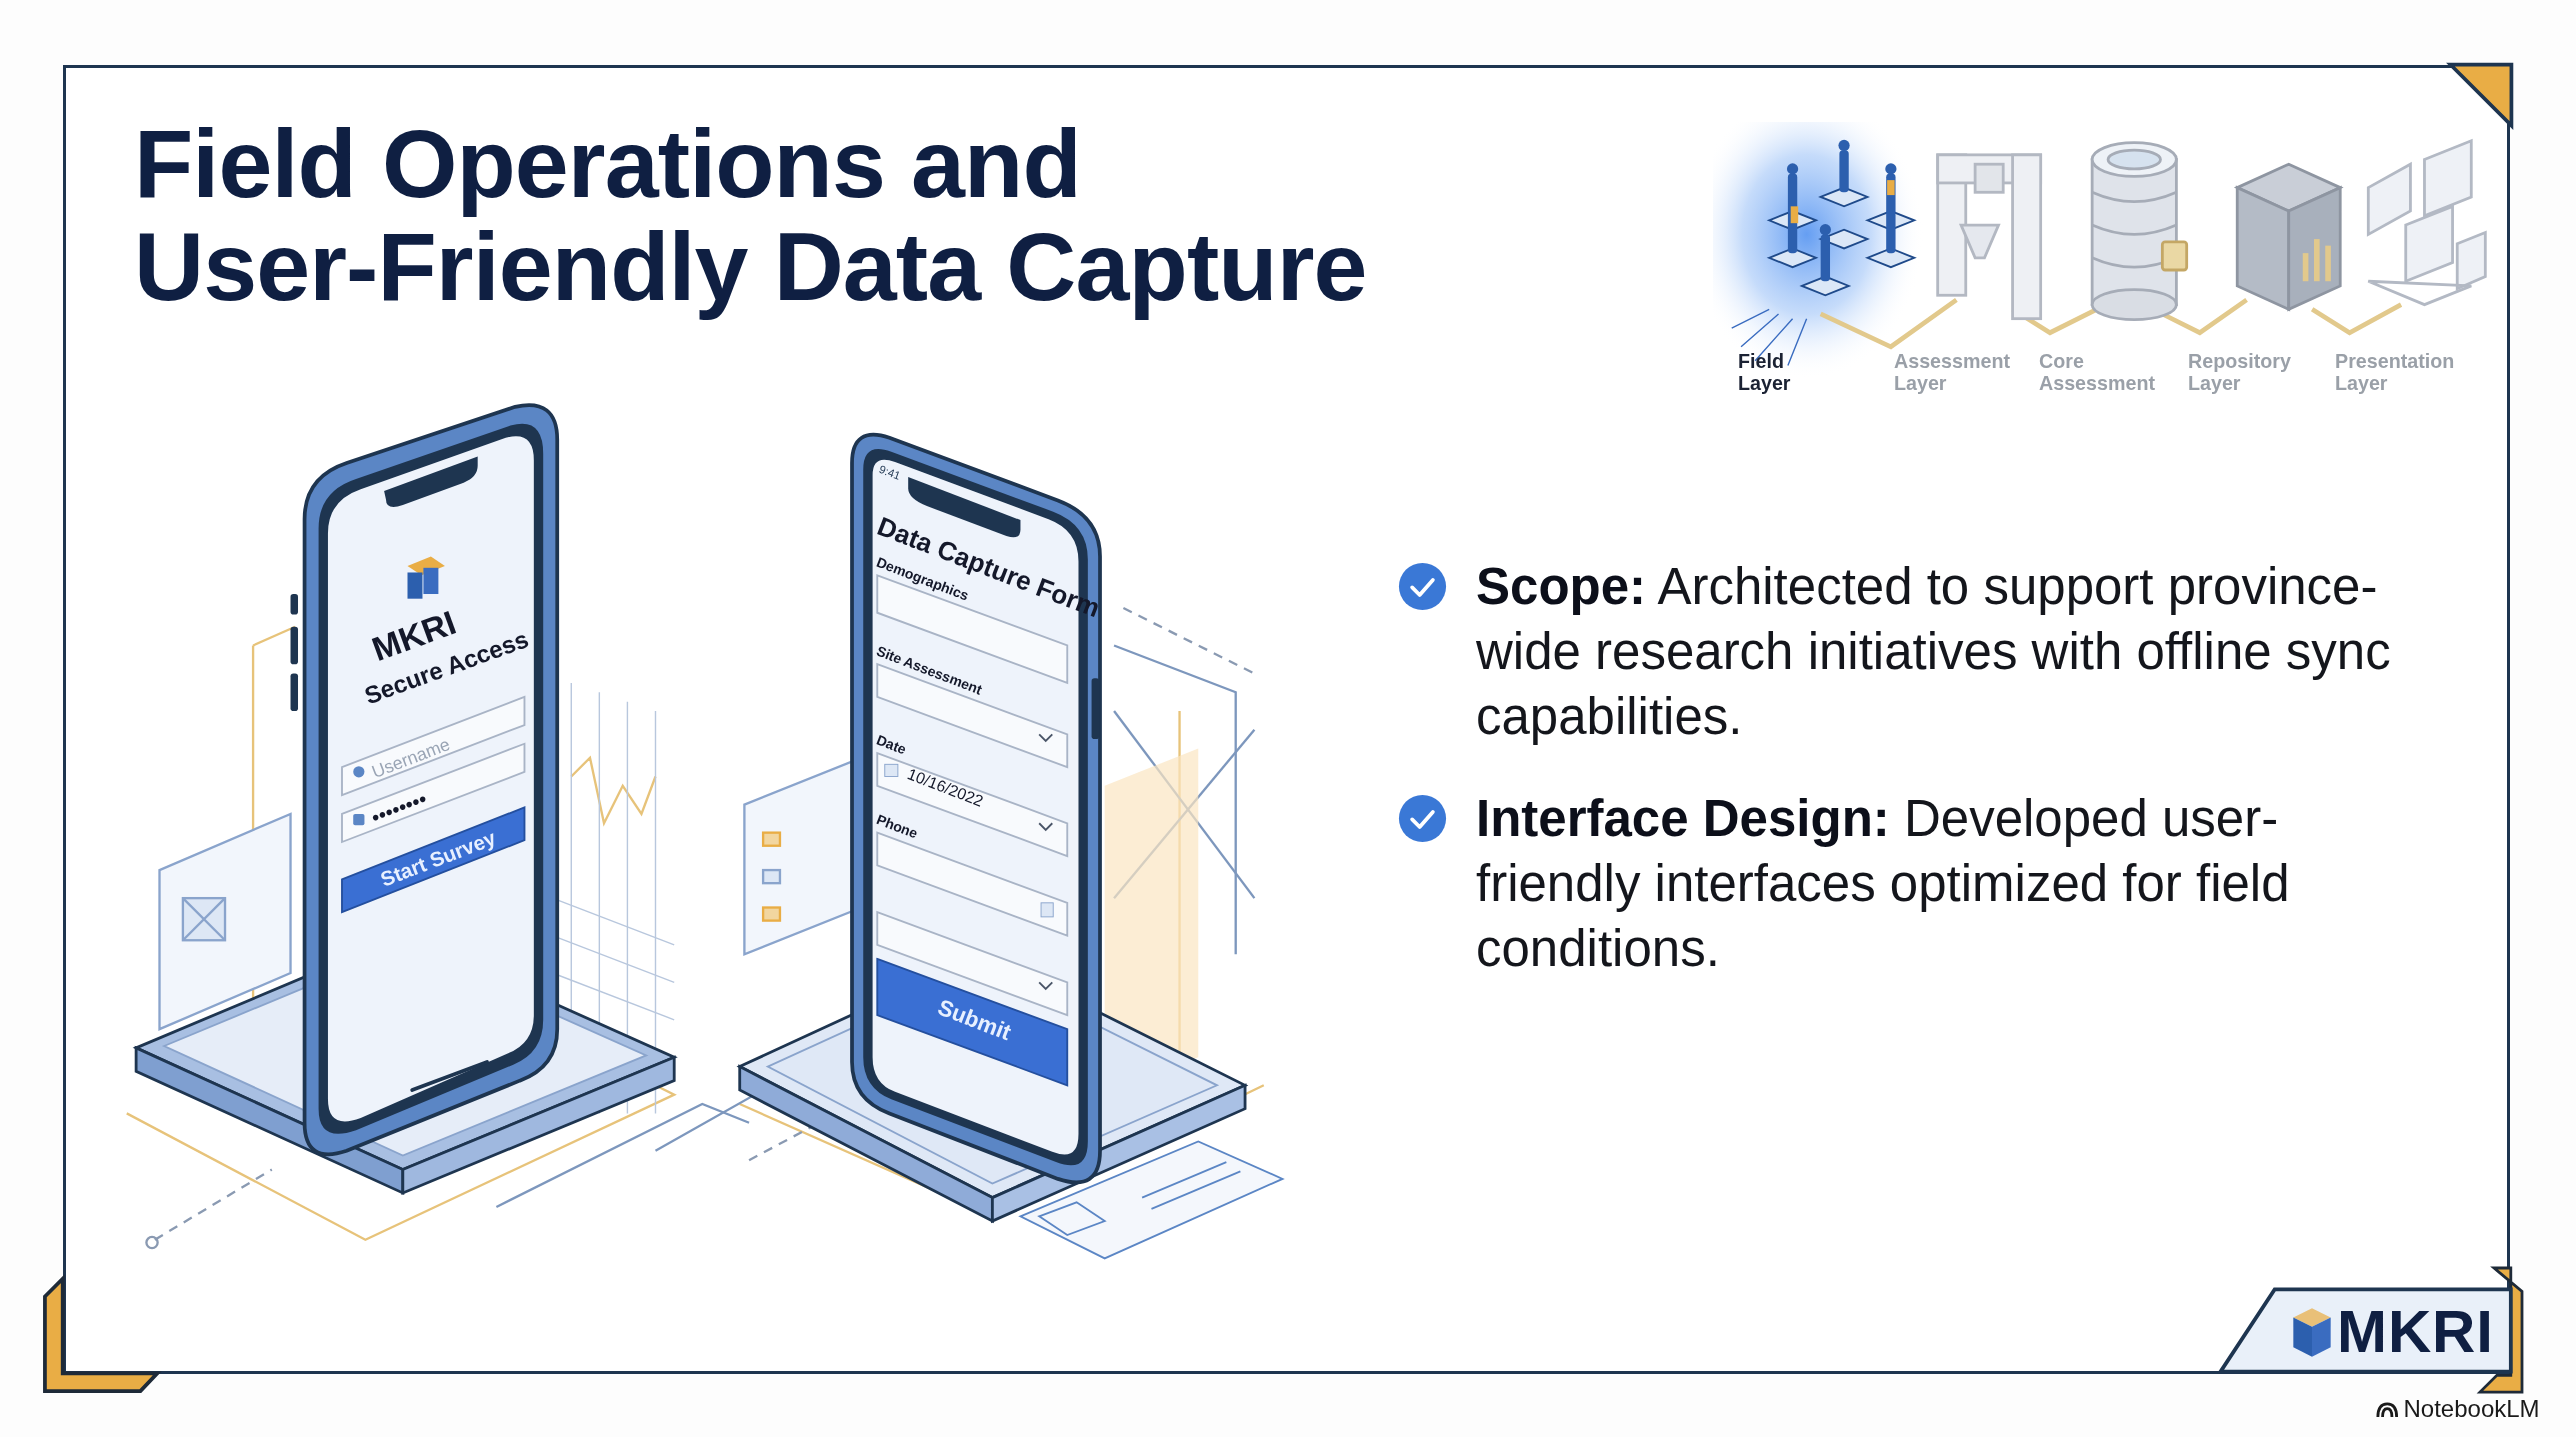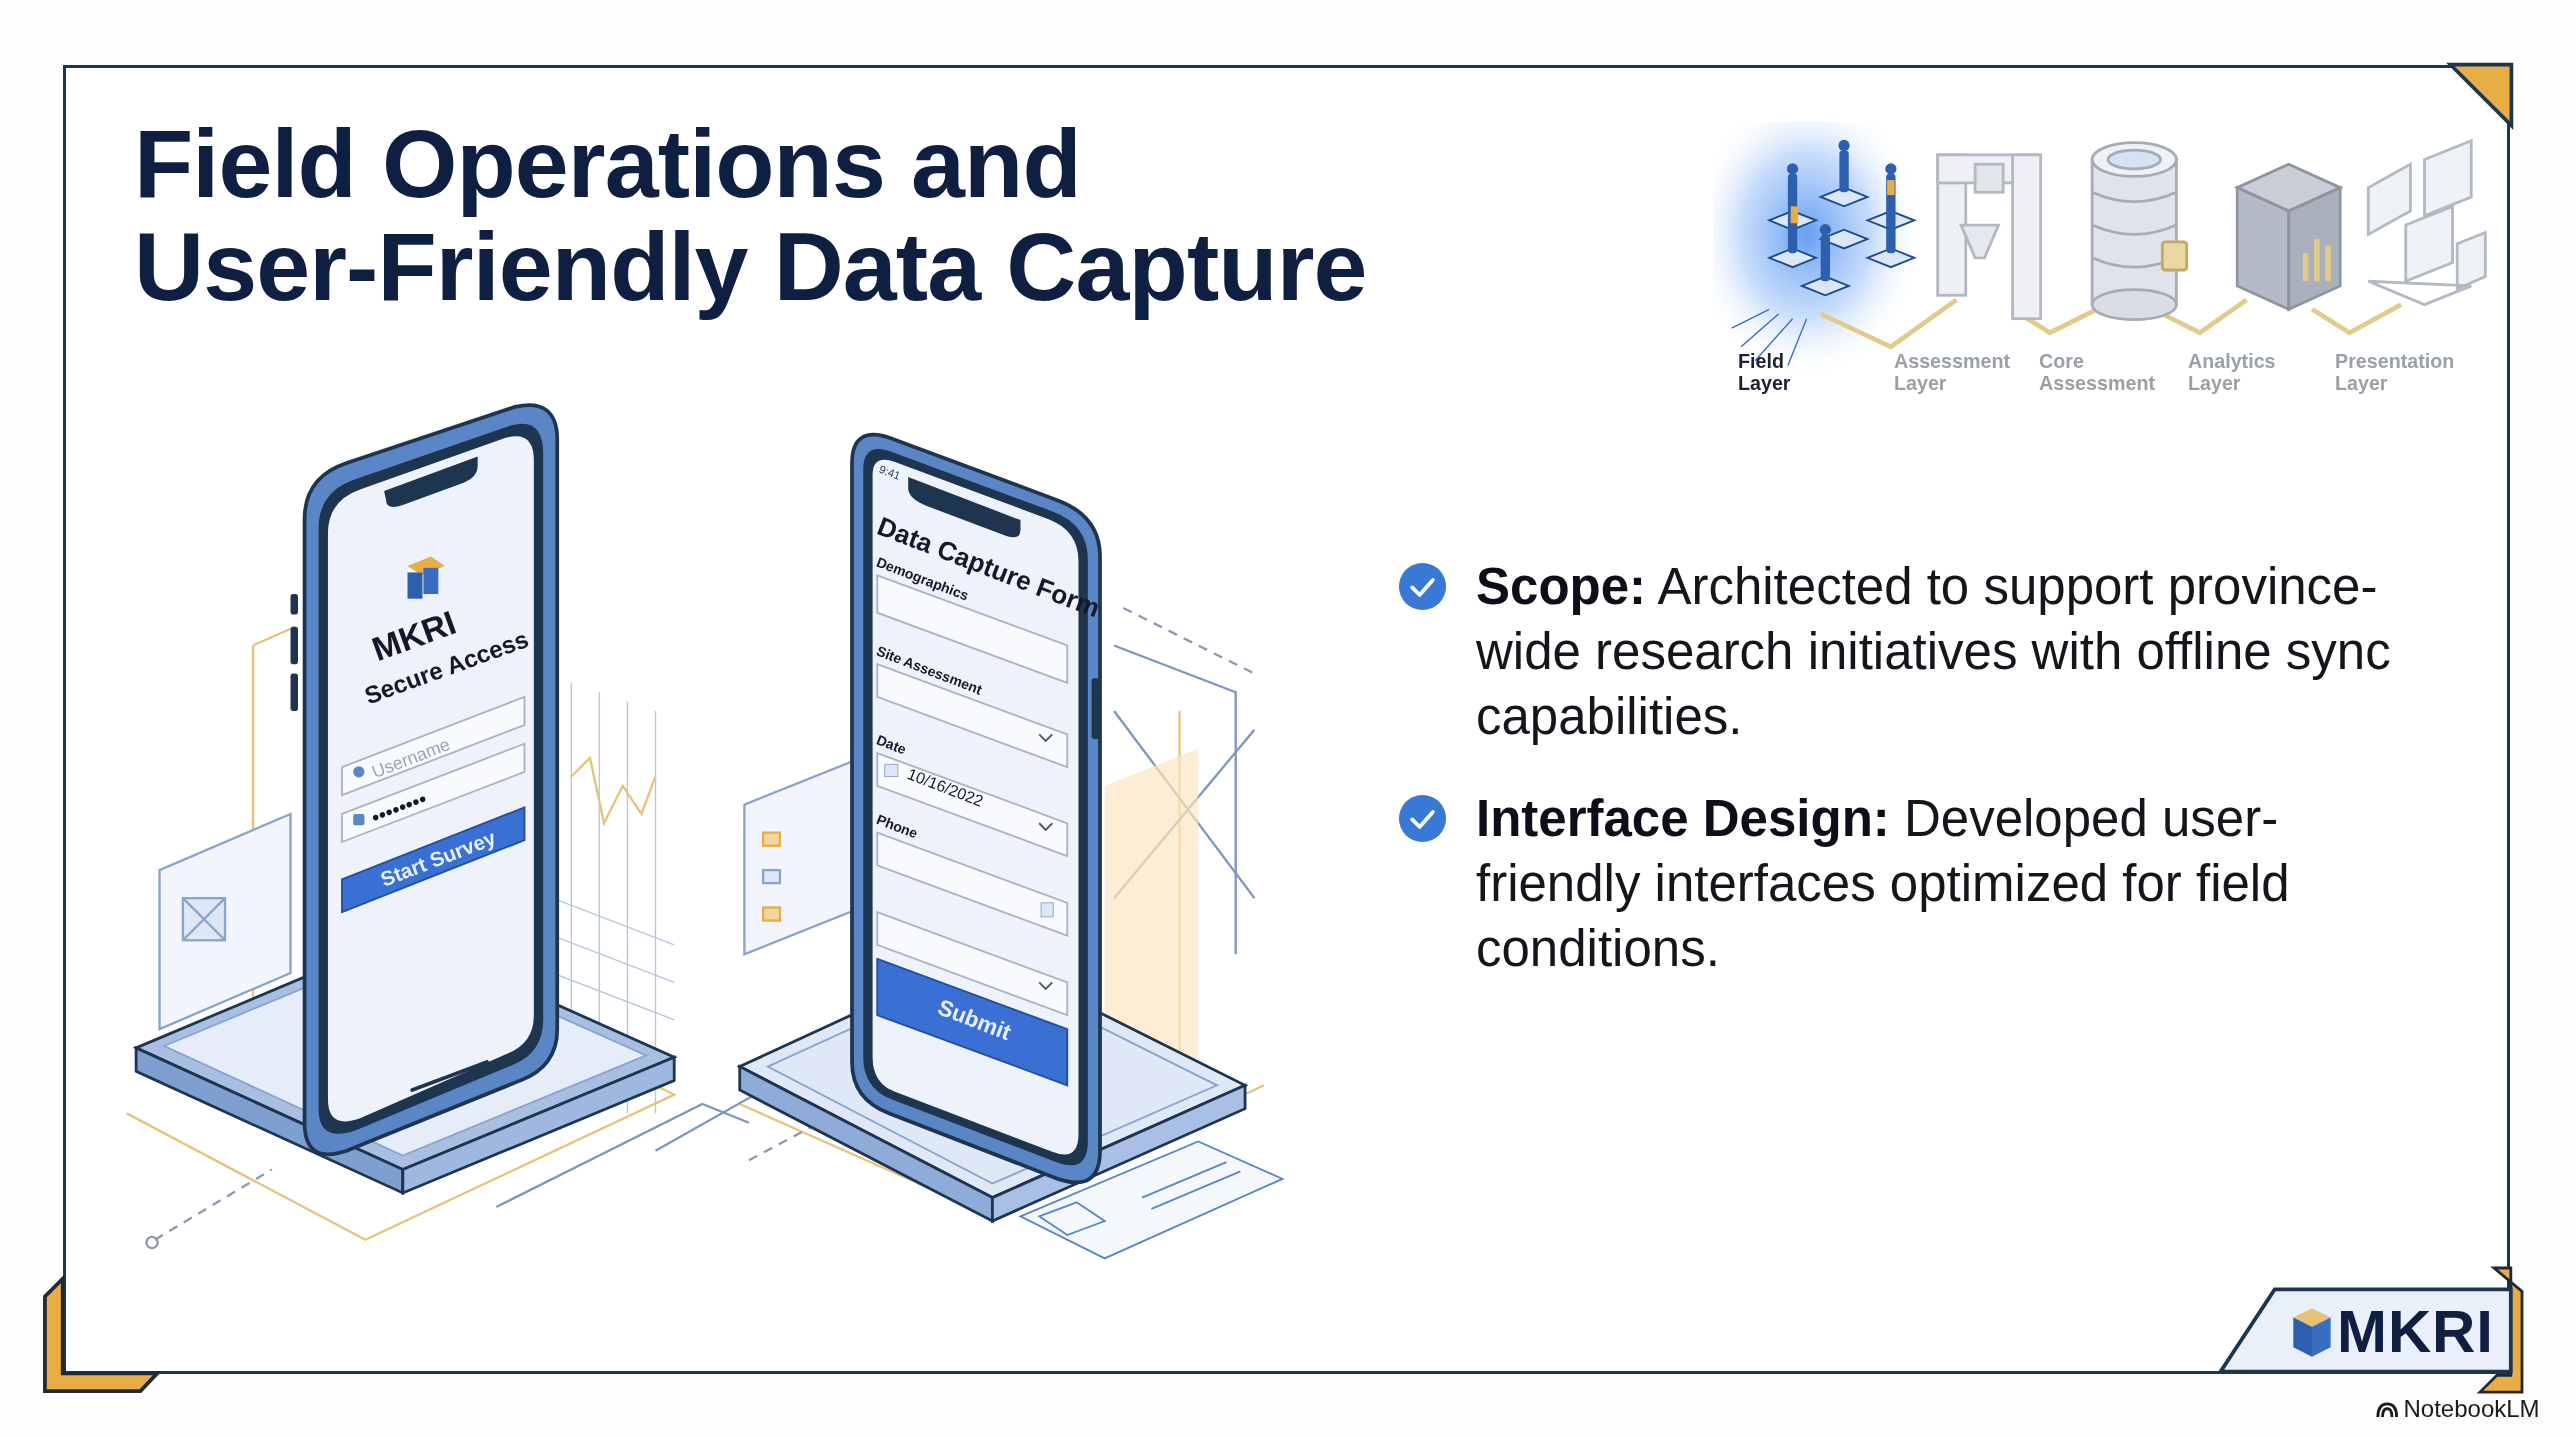--- a/index.html
+++ b/index.html
@@ -117,21 +117,21 @@
 </div>
 <div class="pl-label" style="left:1894px">
   <div>Assessment</div>
   <div>Layer</div>
 </div>
 <div class="pl-label" style="left:2039px">
   <div>Core</div>
   <div>Assessment</div>
 </div>
 <div class="pl-label" style="left:2188px">
-  <div>Analytics</div>
+  <div>Repository</div>
   <div>Layer</div>
 </div>
 <div class="pl-label" style="left:2335px">
   <div>Presentation</div>
   <div>Layer</div>
 </div>
 
 <div class="bullets">
   <div class="bullet">
     <svg class="chk" viewBox="0 0 52 52">

